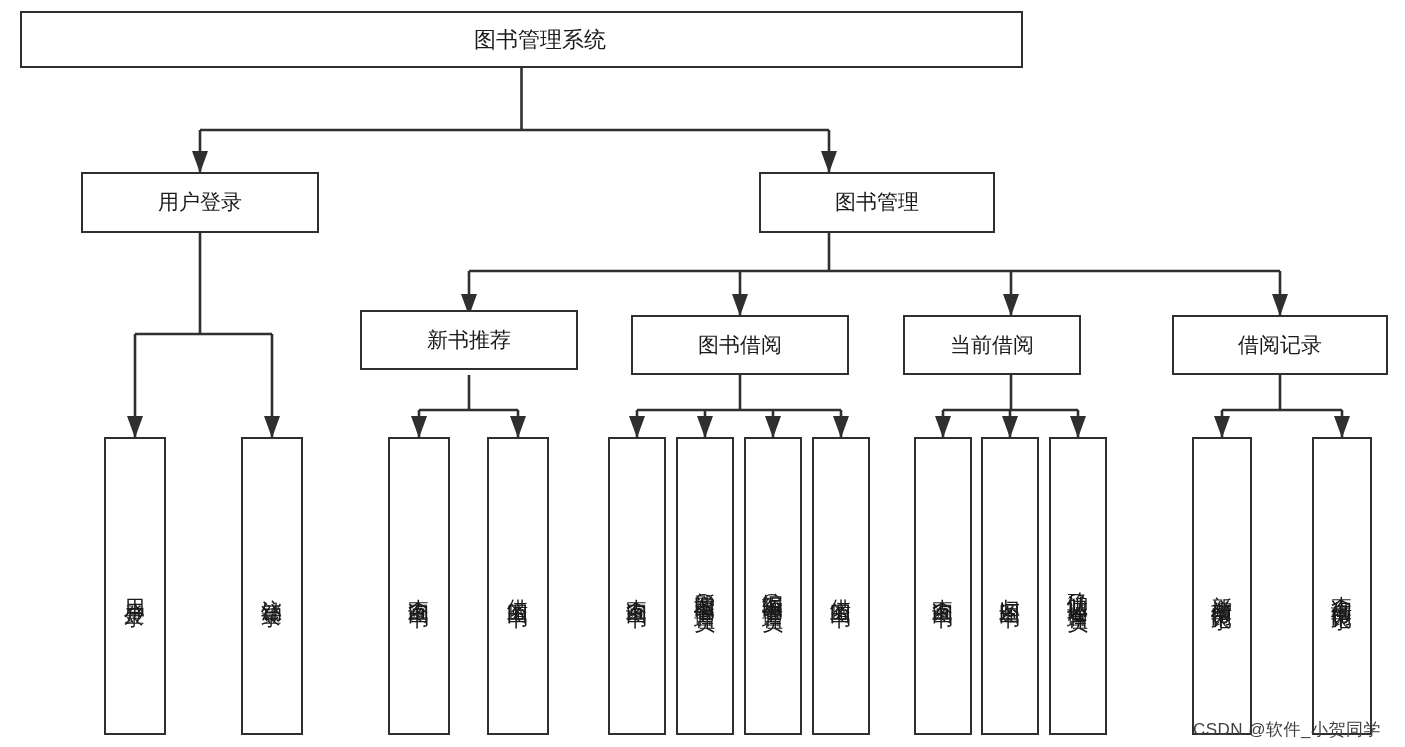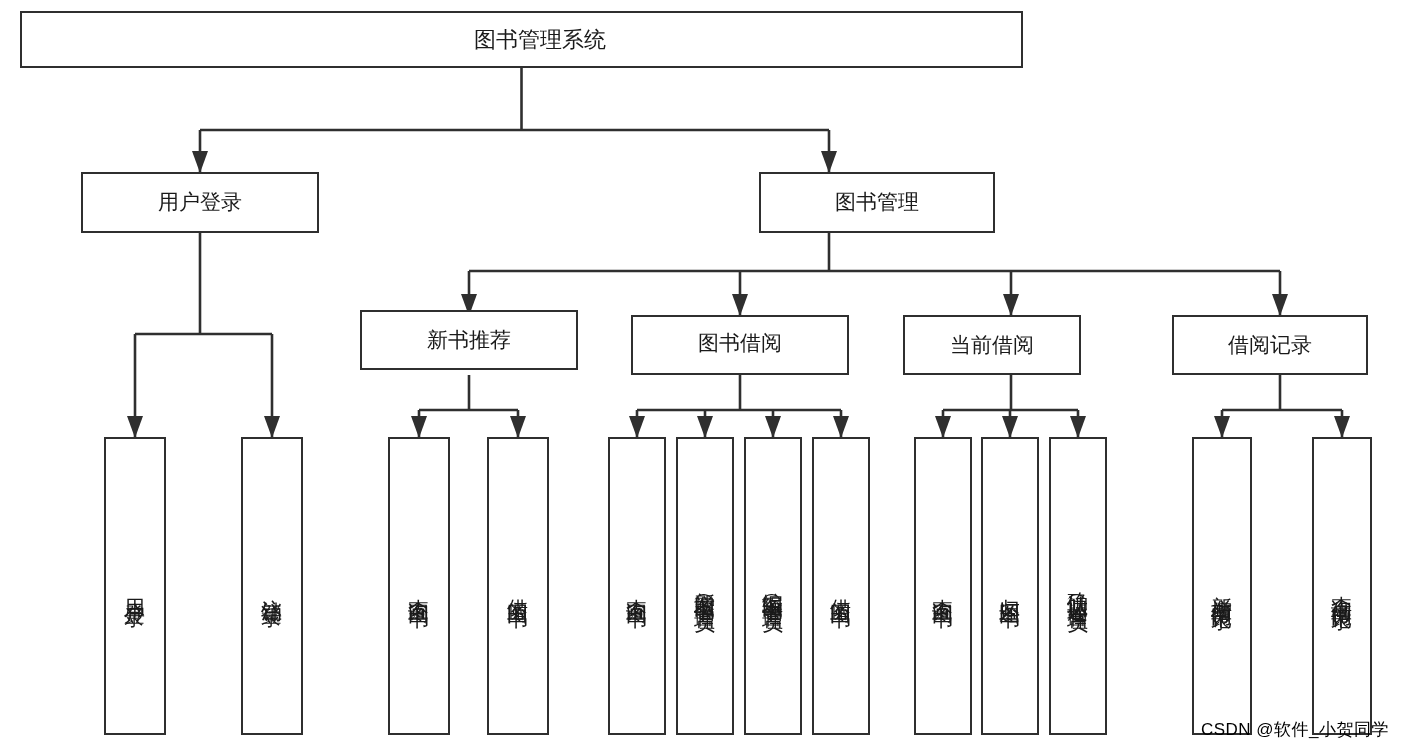--- a/index.html
+++ b/index.html
@@ -65,24 +65,24 @@
     stroke: #2f2f2f;
     stroke-width: 2.6px;
     fill: none;
   }
   svg.connectors polygon.arrow-head {
     fill: #2f2f2f;
     stroke: none;
   }
   #watermark {
     position: absolute;
-    right: 16px;
+    right: 24px;
     bottom: 6px;
     font-size: 17px;
-    color: #000000;
+    color: #404040;
     letter-spacing: 0.5px;
     user-select: none;
   }
 </style>
 </head>
 <body>
 
 <div id="diagram-root">
   <svg class="connectors" id="connector-layer" viewBox="0 0 1405 747" preserveAspectRatio="none">
       <line x1="521.5" y1="68" x2="521.5" y2="130"></line>
@@ -144,27 +144,27 @@
       </div>
       <div class="node-box horizontal" style="left: 81px; top: 172px; width: 238px; height: 61px;">
         <div class="node-label">用户登录</div>
       </div>
       <div class="node-box horizontal" style="left: 711px; top: 172px; width: 236px; height: 61px; margin-left: 48px;">
         <div class="node-label">图书管理</div>
       </div>
       <div class="node-box horizontal" style="left: 360px; top: 310px; width: 218px; height: 60px;">
         <div class="node-label">新书推荐</div>
       </div>
-      <div class="node-box horizontal" style="left: 631px; top: 315px; width: 218px; height: 60px; font-family: Liberation Mono, monospace;">
+      <div class="node-box horizontal" style="left: 631px; top: 315px; width: 218px; height: 60px;">
         <div class="node-label">图书借阅</div>
       </div>
       <div class="node-box horizontal" style="left: 903px; top: 315px; width: 178px; height: 60px;">
         <div class="node-label">当前借阅</div>
       </div>
-      <div class="node-box horizontal" style="left: 1172px; top: 315px; width: 196px; height: 60px;">
+      <div class="node-box horizontal" style="left: 1172px; top: 315px; width: 216px; height: 60px;">
         <div class="node-label">借阅记录</div>
       </div>
       <div class="node-box vertical" style="left: 104px; top: 437px; width: 62px; height: 298px;">
         <div class="node-label">用户登录</div>
       </div>
       <div class="node-box vertical" style="left: 241px; top: 437px; width: 62px; height: 298px;">
         <div class="node-label">注销登录</div>
       </div>
       <div class="node-box vertical" style="left: 388px; top: 437px; width: 62px; height: 298px;">
         <div class="node-label">查询图书</div>

